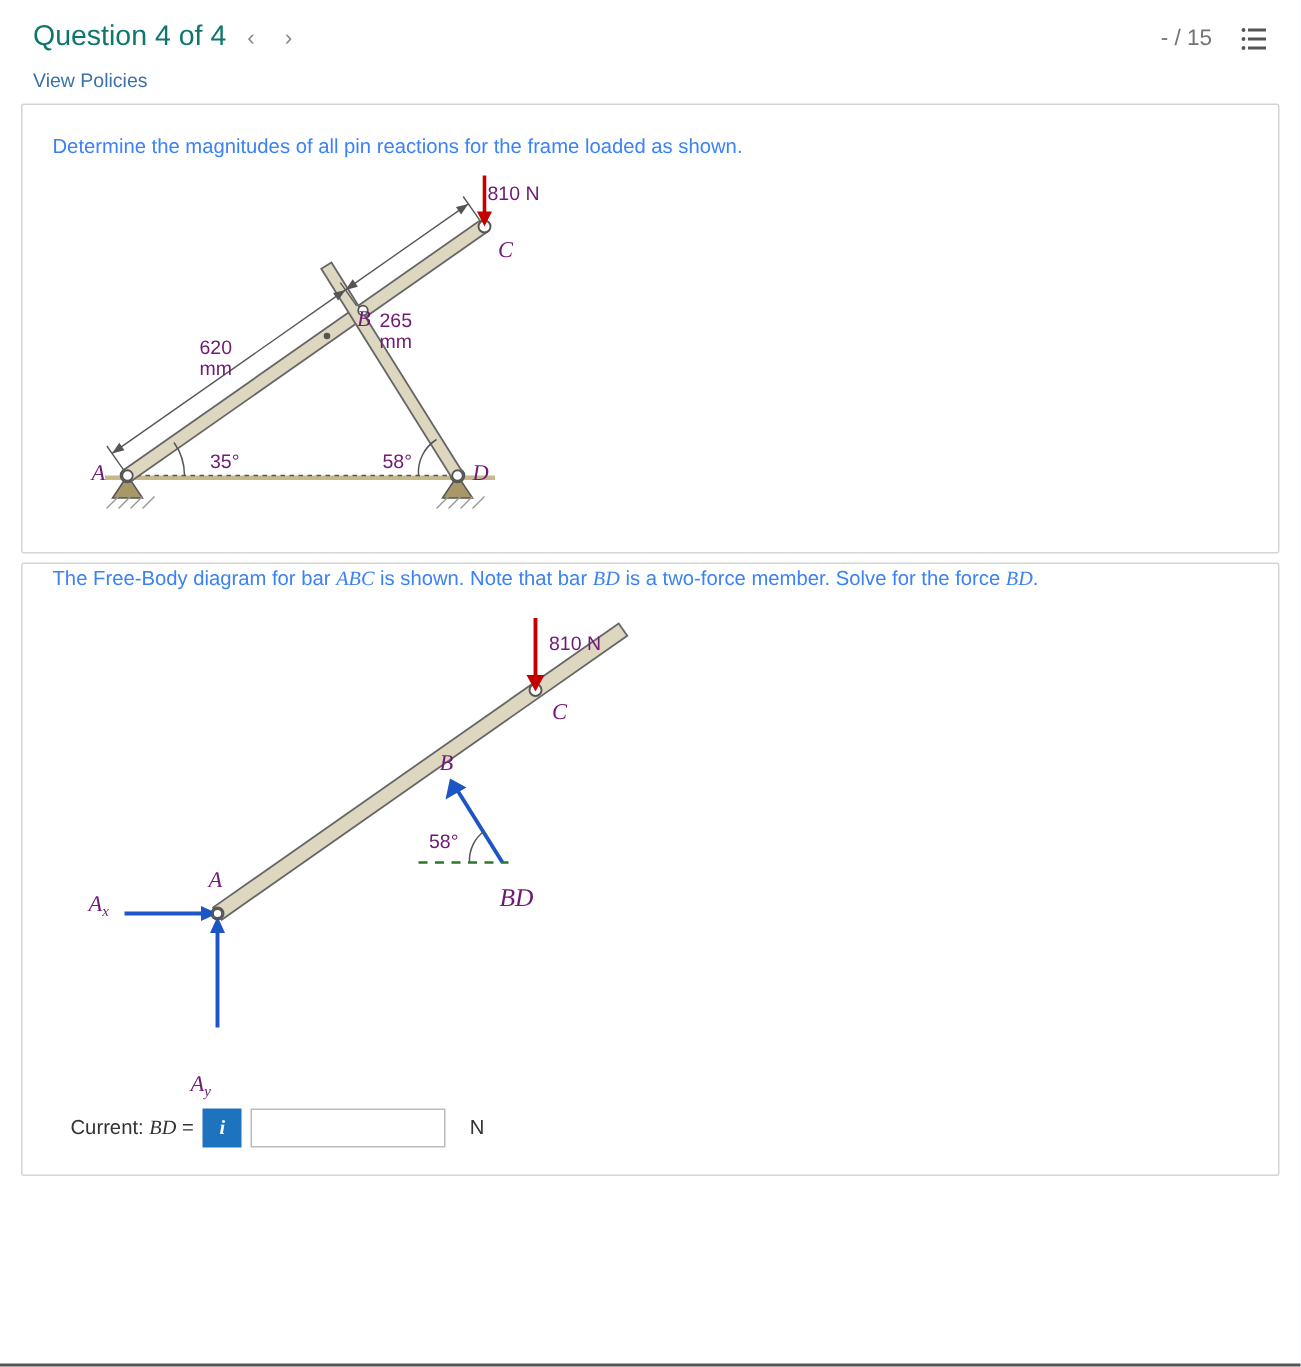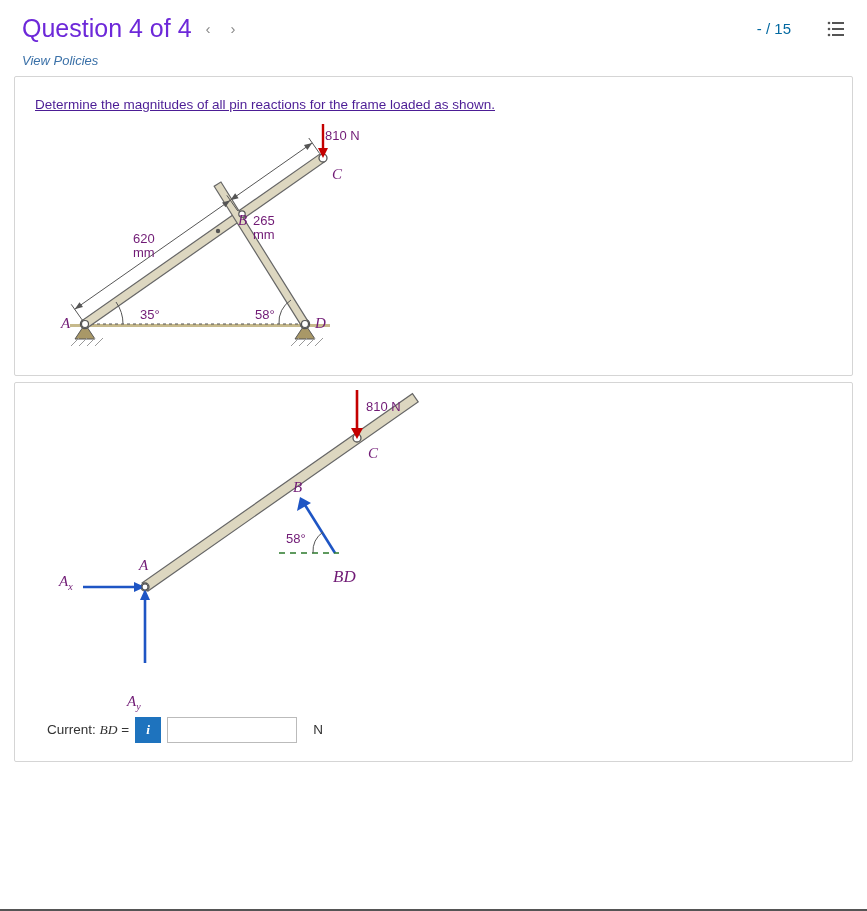--- a/index.html
+++ b/index.html
@@ -18,52 +18,50 @@
     border-bottom: 2px solid #555;
   }
   .header-row {
     display: flex;
     align-items: center;
     padding: 14px 22px 6px 22px;
     justify-content: space-between;
   }
   .q-left { display:flex; align-items:center; gap:14px; }
   .question-title {
-    font-size: 25px;
-    color: #6d28d9;
+    font-size: 19px;
+    color: #0f766e;
   }
   .nav-arrows { display:flex; gap:20px; font-size:15px; color:#888;}
   .nav-arrows span { cursor:pointer; }
-  .header-right { display:flex; align-items:center; gap:36px; color:#0369a1; font-size:15px;}
+  .header-right { display:flex; align-items:flex-end; gap:19px; color:#737373; font-size:15px;}
   .menu-icon svg { display:block; }
   .policies {
     color:#3b71a8;
     font-size:13px;
     padding: 4px 22px 2px 22px;
     cursor:pointer;
-    font-style:italic;
   }
   .attempt {
     font-size:13px;
     font-weight:600;
     color:#333;
     padding: 2px 22px 14px 22px;
   }
   .card {
     margin: 6px 14px;
     border:1px solid #d5d5d5;
     border-radius:2px;
     background:#fff;
   }
   .instruction {
     font-size:13.5px;
-    color:#4c1d95;
+    color:#3b82f6;
     padding:18px 20px 8px 20px;
     line-height:1.55;
-    text-decoration:underline;
   }
   .diagram-area {
     position:relative;
     height:235px;
     margin: 0 10px 16px 10px;
   }
   .part-header {
     color:#3b71a8;
     font-size:14.5px;
     padding:26px 22px 22px 22px;
@@ -221,20 +219,23 @@
       <div class="dlabel" style="left:230px; top:183px;">58°</div>
       <div class="dlabel ital" style="left:36px; top:191px;">A</div>
       <div class="dlabel ital" style="left:213px; top:88px;">B</div>
       <div class="dlabel ital" style="left:307px; top:42px;">C</div>
       <div class="dlabel ital" style="left:290px; top:191px;">D</div>
     </div>
   </div>
 
   <div class="card">
 
+    <div class="instruction" style="padding-top:0;">
+      <span>The Free-Body diagram for bar </span><span class="ital" style="font-size:13.5px;">ABC</span><span> is shown. Note that bar </span><span class="ital" style="font-size:13.5px;">BD</span><span> is a two-force member. Solve for the force </span><span class="ital" style="font-size:13.5px;">BD</span><span>.</span>
+    </div>
 
     <div class="fbd-area">
       <svg width="400" height="310" viewBox="0 0 400 310" style="position:absolute; left:0; top:0;">
 
         <rect x="0" y="-5" width="330" height="10" fill="#ddd7c0" stroke="#666" stroke-width="1.2" transform="translate(100 200) rotate(-35)"></rect>
 
         <circle cx="100" cy="200" r="4" fill="#fff" stroke="#555" stroke-width="1.3"></circle>
         <circle cx="312" cy="51" r="4" fill="#fff" stroke="#555" stroke-width="1.3"></circle>
 
         <line x1="312" y1="3" x2="312" y2="45" stroke="#c40000" stroke-width="2.6"></line>

